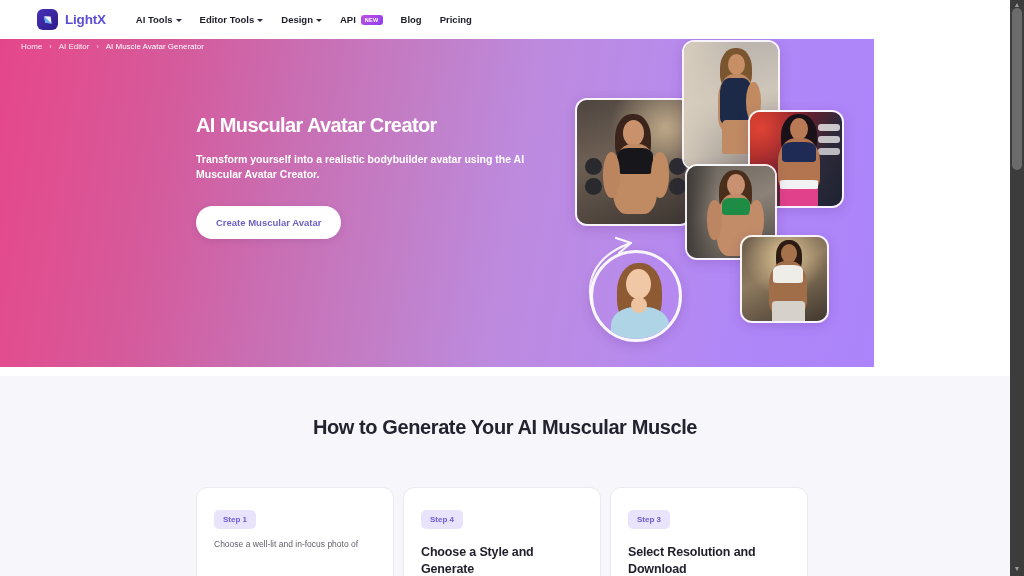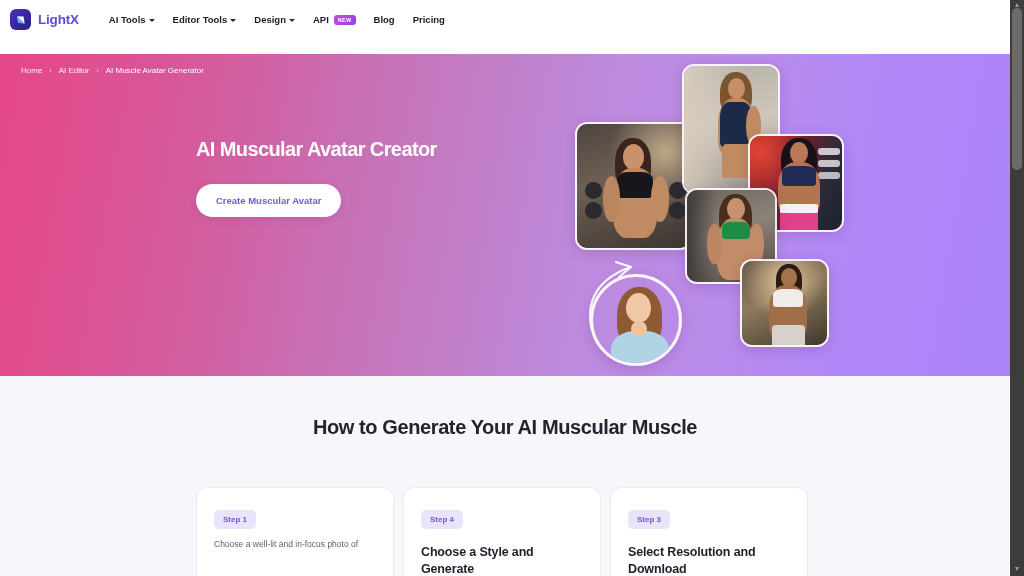--- a/index.html
+++ b/index.html
@@ -36,21 +36,21 @@
 
   
   .navbar {
     position:absolute; left:0; top:0;
     width:1010px; height:39px;
     background:#ffffff;
     display:flex; align-items:center;
     padding:0 14px 0 10px;
     z-index:20;
   }
-  .brand { display:flex; align-items:center; gap:7px; margin-right:30px; }
+  .brand { display:flex; align-items:center; gap:7px; margin-right:30px;margin-left:27px; }
   .logo-mark {
     width:21px; height:21px; border-radius:6px;
     background:linear-gradient(135deg,#4a2fb8 0%, #2b1d8a 100%);
     position:relative; overflow:hidden;
     display:flex; align-items:center; justify-content:center;
   }
   .logo-mark svg { display:block; }
   .brand-name {
     font-size:13.5px; font-weight:700; color:#5b4fd6;
     letter-spacing:-0.2px;
@@ -76,22 +76,22 @@
   .login-link { font-size:10.5px; font-weight:700; color:#12121c; cursor:pointer; }
   .signup-btn {
     background:#5b5bd6; color:#fff;
     font-size:10.5px; font-weight:700;
     padding:8px 19px; border-radius:16px; border:none;
     cursor:pointer; white-space:nowrap;
   }
 
   
   .hero {
-    position:absolute; left:0; top:54px;
-    width:1010px; height:337px;
+    position:absolute; left:0; top:30px;
+    width:874px; height:337px;
     background:linear-gradient(100deg,
        #e5468b 0%, #e04f90 8%, #d45b9c 20%,
        #c96fb4 34%, #c27ec6 46%, #bd8ade 58%,
        #b98be9 70%, #b087f7 84%, #ac84fb 100%);
     overflow:hidden;
   }
   .breadcrumb {
     position:absolute; left:21px; top:12px;
     display:flex; align-items:center; gap:7px;
     font-size:8px; color:#ffffff;
@@ -246,20 +246,21 @@
     <div class="breadcrumb">
       <span class="bc-item">Home</span>
       <span class="bc-sep">›</span>
       <span class="bc-item">AI Editor</span>
       <span class="bc-sep">›</span>
       <span class="bc-item current">AI Muscle Avatar Generator</span>
     </div>
 
     <div class="hero-copy">
       <h1 class="hero-title">AI Muscular Avatar Creator</h1>
+      <p class="hero-sub">Transform yourself into a realistic bodybuilder avatar using the AI Muscular Avatar Creator.</p>
       <button class="hero-cta">Create Muscular Avatar</button>
     </div>
 
     <div class="collage">
 
       <div class="ph" style="left:15px; top:68px; width:117px; height:128px;">
         <div class="bg" style="background:linear-gradient(160deg,#4e4540 0%,#6d5f53 40%,#3c3530 100%);"></div>
         <div class="bg" style="background:radial-gradient(circle at 78% 22%, rgba(255,228,180,0.55), transparent 42%);"></div>
         <div class="fig-hair" style="left:38px; top:14px; width:36px; height:52px; background:#3a241c;"></div>
         <div class="fig-head" style="left:46px; top:20px; width:21px; height:26px; background:#c9926c;"></div>

